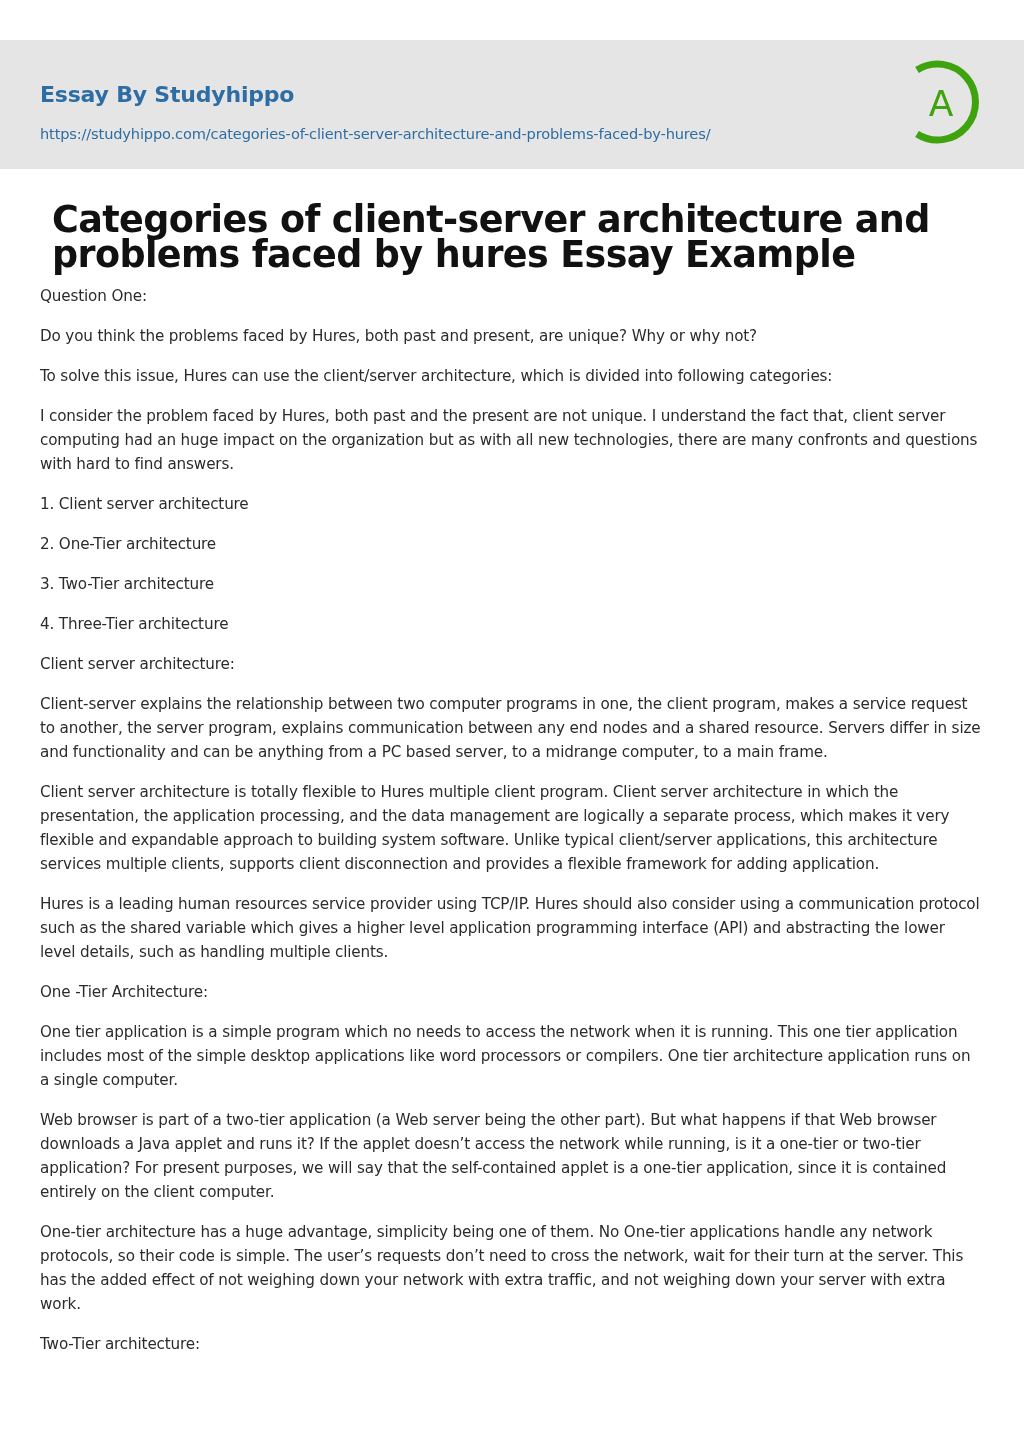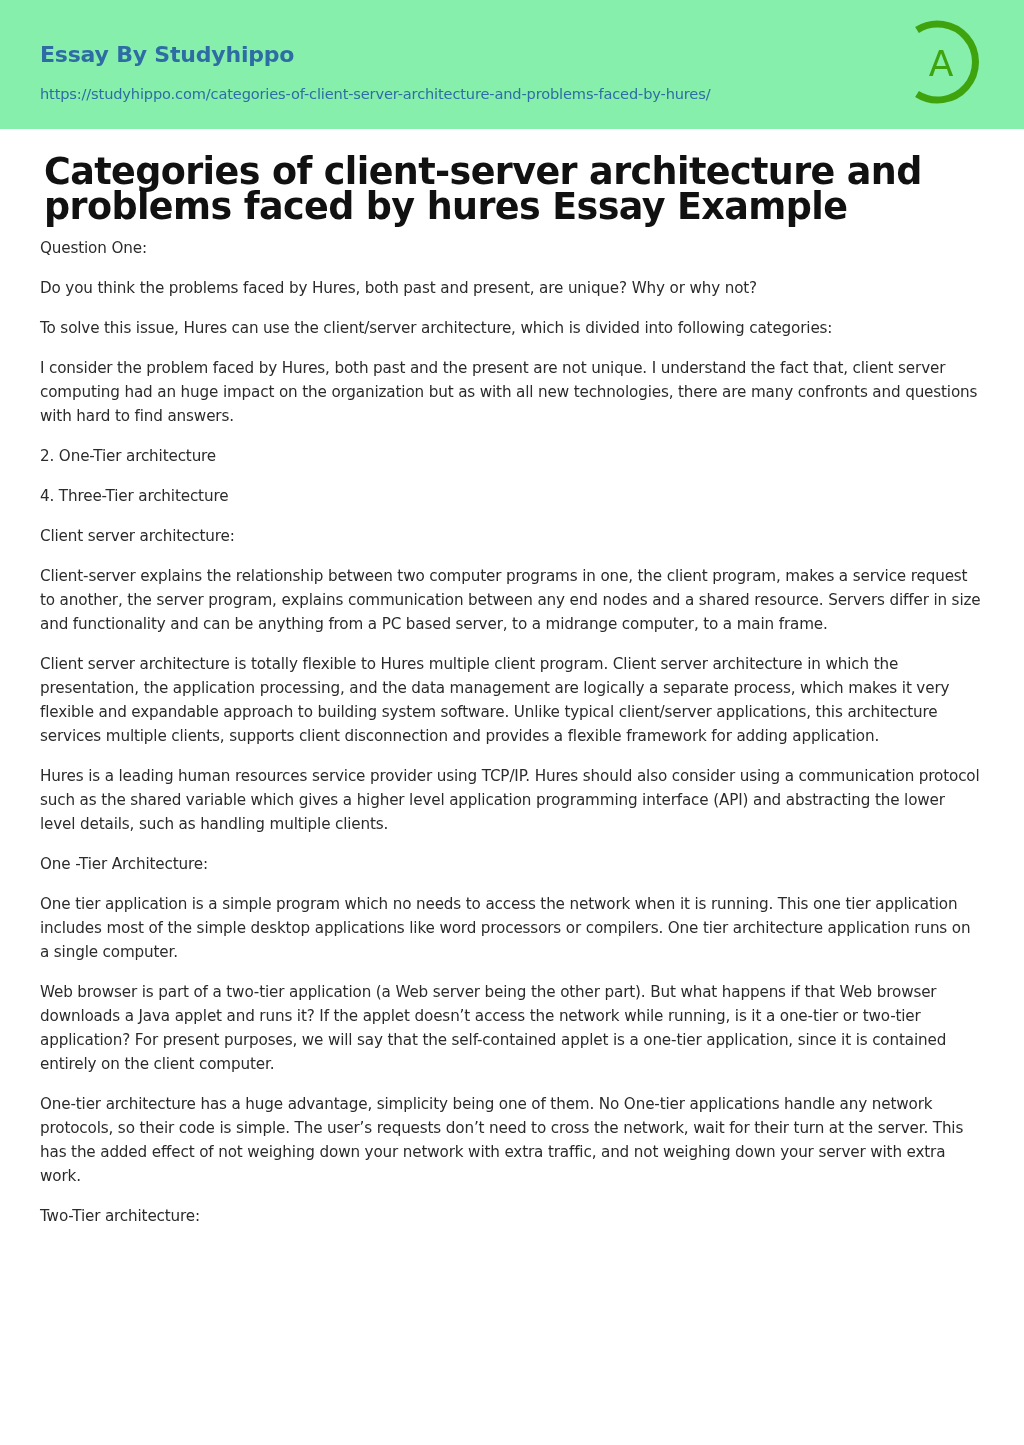--- a/index.html
+++ b/index.html
@@ -7,21 +7,22 @@
       width: 1024px;
       height: 1445px;
       overflow: hidden;
       background: #ffffff;
       color: #212529;
       font-family: "DejaVu Sans", sans-serif;
     }
     .header {
       position: relative;
       height: 129px;
-      background: #86efac;
+      background: #e5e5e5;
+      margin-top: 40px;
     }
     .brand {
       position: absolute;
       left: 40px;
       top: 42px;
       font-size: 22px;
       font-weight: bold;
       color: #2e6da4;
       letter-spacing: -0.2px;
       font-family: "DejaVu Sans", sans-serif;
@@ -40,21 +41,21 @@
       position: absolute;
       left: 903px;
       top: 18px;
       width: 84px;
       height: 88px;
     }
     .content {
       padding: 0 40px;
     }
     h1 {
-      margin: 4px;
+      margin: 12px;
       padding-top: 21px;
       font-family: "DejaVu Sans", sans-serif;
       font-size: 36.5px;
       font-weight: bold;
       line-height: 35px;
       color: #111111;
       letter-spacing: -0.6px;
     }
     p {
       margin: 4px 0 16px 0;
@@ -78,21 +79,23 @@
     </svg>
   </div>
 </div>
 
 <div class="content">
   <h1>Categories of client-server architecture and problems faced by hures Essay Example</h1>
   <p class="first">Question One:</p>
   <p>Do you think the problems faced by Hures, both past and present, are unique? Why or why not?</p>
   <p>To solve this issue, Hures can use the client/server architecture, which is divided into following categories:</p>
   <p>I consider the problem faced by Hures, both past and the present are not unique. I understand the fact that, client server computing had an huge impact on the organization but as with all new technologies, there are many confronts and questions with hard to find answers.</p>
+  <p>1. Client server architecture</p>
   <p>2. One-Tier architecture</p>
+  <p>3. Two-Tier architecture</p>
   <p>4. Three-Tier architecture</p>
   <p>Client server architecture:</p>
   <p>Client-server explains the relationship between two computer programs in one, the client program, makes a service request to another, the server program, explains communication between any end nodes and a shared resource. Servers differ in size and functionality and can be anything from a PC based server, to a midrange computer, to a main frame.</p>
   <p>Client server architecture is totally flexible to Hures multiple client program. Client server architecture in which the presentation, the application processing, and the data management are logically a separate process, which makes it very flexible and expandable approach to building system software. Unlike typical client/server applications, this architecture services multiple clients, supports client disconnection and provides a flexible framework for adding application.</p>
   <p>Hures is a leading human resources service provider using TCP/IP. Hures should also consider using a communication protocol such as the shared variable which gives a higher level application programming interface (API) and abstracting the lower level details, such as handling multiple clients.</p>
   <p>One -Tier Architecture:</p>
   <p>One tier application is a simple program which no needs to access the network when it is running. This one tier application includes most of the simple desktop applications like word processors or compilers. One tier architecture application runs on a single computer.</p>
   <p>Web browser is part of a two-tier application (a Web server being the other part). But what happens if that Web browser downloads a Java applet and runs it? If the applet doesn’t access the network while running, is it a one-tier or two-tier application? For present purposes, we will say that the self-contained applet is a one-tier application, since it is contained entirely on the client computer.</p>
   <p>One-tier architecture has a huge advantage, simplicity being one of them. No One-tier applications handle any network protocols, so their code is simple. The user’s requests don’t need to cross the network, wait for their turn at the server. This has the added effect of not weighing down your network with extra traffic, and not weighing down your server with extra work.</p>
   <p>Two-Tier architecture:</p>

